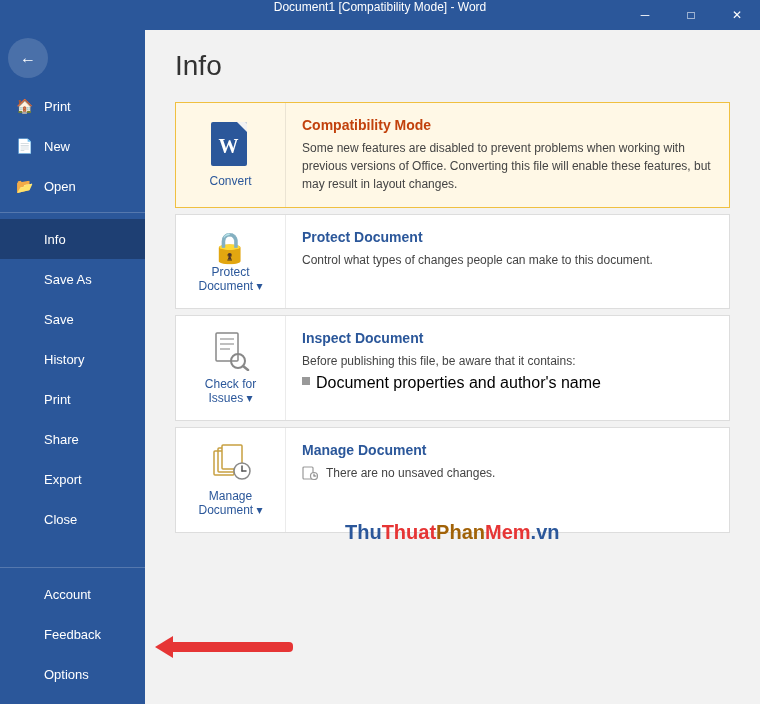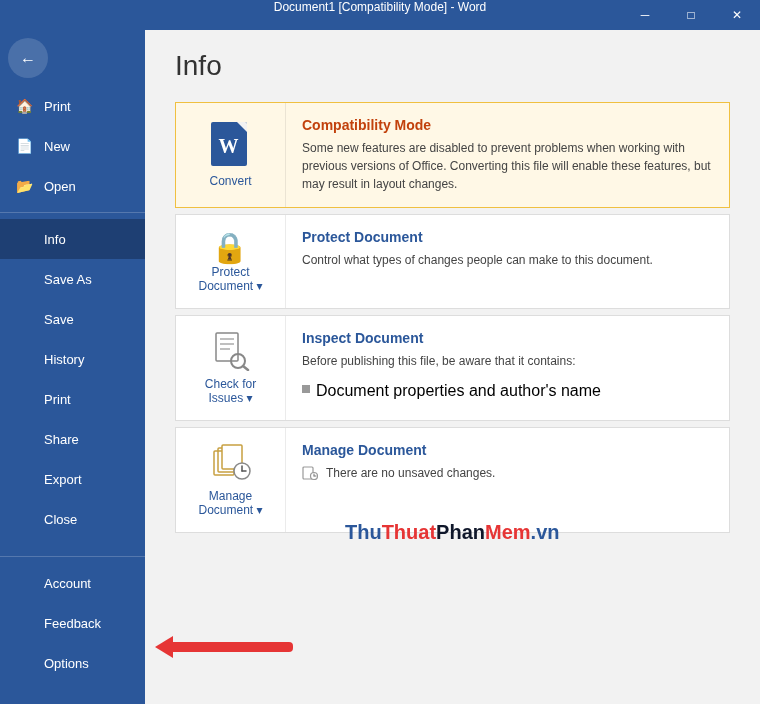--- a/index.html
+++ b/index.html
@@ -85,21 +85,21 @@
       width: 18px;
       text-align: center;
     }
     .sidebar-divider {
       border: none;
       border-top: 1px solid rgba(255,255,255,0.2);
       margin: 6px 0;
     }
     .sidebar-bottom {
       margin-top: auto;
-      padding-bottom: 21px;
+      padding-bottom: 10px;
     }
 
     
     .content {
       flex: 1;
       background: #f2f2f2;
       padding: 20px 30px;
       overflow-y: auto;
     }
     .page-title {
@@ -154,21 +154,21 @@
     .card-title.dark { color: #2b579a; }
     .card-desc {
       font-size: 12px;
       color: #444;
       line-height: 1.5;
     }
     .card-bullet {
       display: flex;
       align-items: flex-start;
       gap: 6px;
-      margin-top: 12px;
+      margin-top: 4px;
     }
     .bullet-square {
       width: 8px;
       height: 8px;
       background: #999;
       flex-shrink: 0;
       margin-top: 3px;
     }
 
     
@@ -178,21 +178,21 @@
       left: 200px;
       z-index: 10;
       pointer-events: none;
     }
     .watermark-text {
       font-size: 20px;
       font-weight: 700;
     }
     .wm-thu { color: #2b579a; }
     .wm-thuat { color: #e63535; }
-    .wm-phan { color: #0f172a; }
+    .wm-phan { color: #a16207; }
     .wm-mem { color: #e63535; }
     .wm-vn { color: #2b579a; }
 
     
     .lock-icon { font-size: 30px; color: #c7a040; }
   </style>
 </head>
 <body>
 
 <div class="title-bar">

